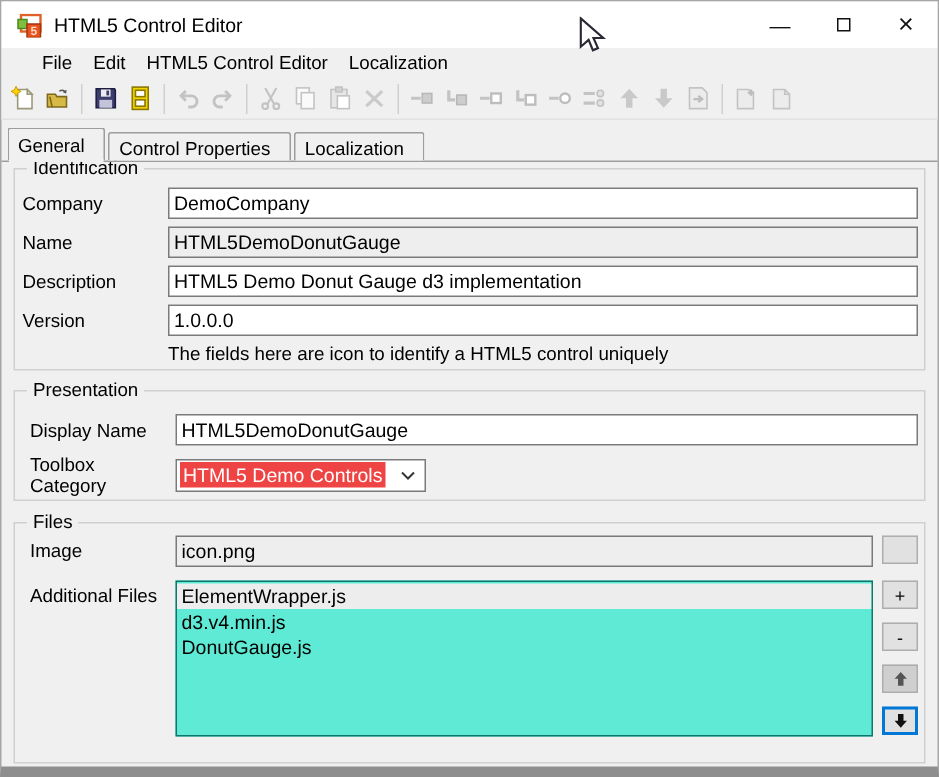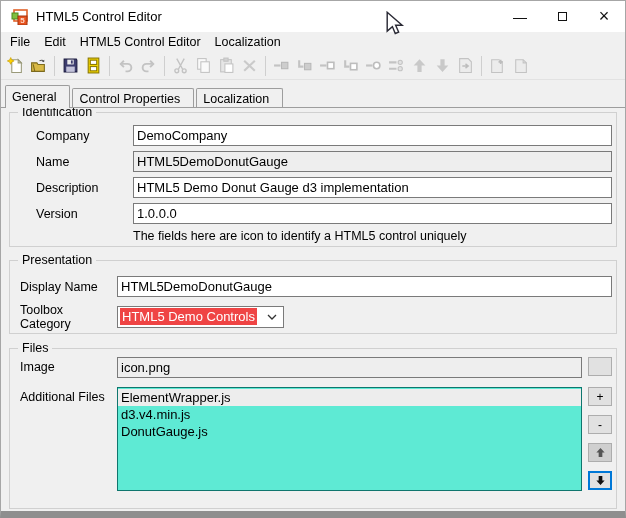--- a/index.html
+++ b/index.html
@@ -13,21 +13,21 @@
   .titlebar { height:31px; background:#ffffff; display:flex; align-items:center; }
   .app-icon { width:18px; height:16px; margin-left:10px; flex:0 0 auto; }
   .title-text { font-size:13px; color:#000; margin-left:7px; flex:1 1 auto; }
   .winbtns { display:flex; height:100%; }
   .winbtn { width:42px; display:flex; align-items:center; justify-content:center;
     font-size:14px; color:#111; cursor:default; }
   .winbtn .maxbox { width:9px; height:9px; border:1px solid #111; display:inline-block; }
   .winbtn.close { font-size:18px; font-weight:400; }
 
   
-  .menubar { height:20px; background:#f0f0f0; display:flex; align-items:center; padding-left:2px; }
+  .menubar { height:20px; background:#f0f0f0; display:flex; align-items:center; padding-left:20px; }
   .menu-item { font-size:12.5px; color:#000; padding:2px 7px; }
 
   
   .toolbar { height:28px; background:#f0f0f0; display:flex; align-items:center;
     padding-left:3px; border-bottom:1px solid #e2e2e2; }
   .tbbtn { width:23px; height:24px; display:flex; align-items:center; justify-content:center; }
   .tbbtn svg { width:17px; height:17px; }
   .tbsep { width:1px; height:20px; background:#cfcfcf; margin:0 4px; }
 
   
@@ -36,21 +36,21 @@
   .tab { font-size:12.5px; color:#000; background:#f0f0f0; border:1px solid #9d9d9d;
     border-bottom:none; border-radius:2px 2px 0 0; padding:3px 13px 3px 6px; margin-right:2px; height:19px; }
   .tab.active { height:22px; padding-top:4px; background:#f0f0f0; position:relative; }
   .tab.active::after { content:""; position:absolute; left:0; right:0; bottom:-1px; height:2px; background:#f0f0f0; }
   .tabline { height:1px; background:#9d9d9d; position:relative; z-index:1; }
 
   
   .groupbox { margin:0 8px; border:1px solid #d0d0d0; position:relative; background:#f0f0f0; }
   .groupbox .legend { position:absolute; top:-8px; left:8px; background:#f0f0f0;
     padding:0 4px; font-size:12.5px; color:#000; }
-  .gb-ident { margin-top:4px; height:135px; padding:12px 4px 0 26px; }
+  .gb-ident { margin-top:4px; height:135px; padding:12px 4px 0 5px; }
   .gb-pres  { margin-top:13px; height:74px; padding:15px 4px 0 10px; }
   .gb-files { margin-top:14px; height:161px; padding:8px 4px 0 10px; }
 
   .frow { display:flex; align-items:center; margin-bottom:5px; }
   .frow .flabel { width:97px; flex:0 0 auto; font-size:12.5px; color:#000; padding-top:1px; }
   .frow input { flex:1 1 auto; height:21px; border:1px solid #7a7a7a; background:#fff;
     font-family:"Liberation Sans", sans-serif; font-size:13px; padding:0 3px; color:#000; }
   .frow input.readonly { background:#eeeeee; }
   .note { margin-left:97px; font-size:12.5px; color:#000; margin-top:3px; }
 

